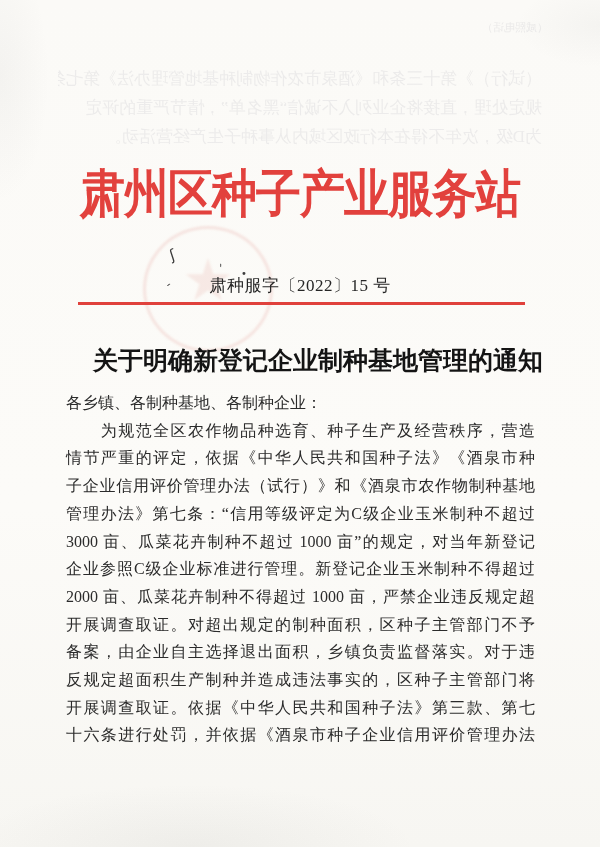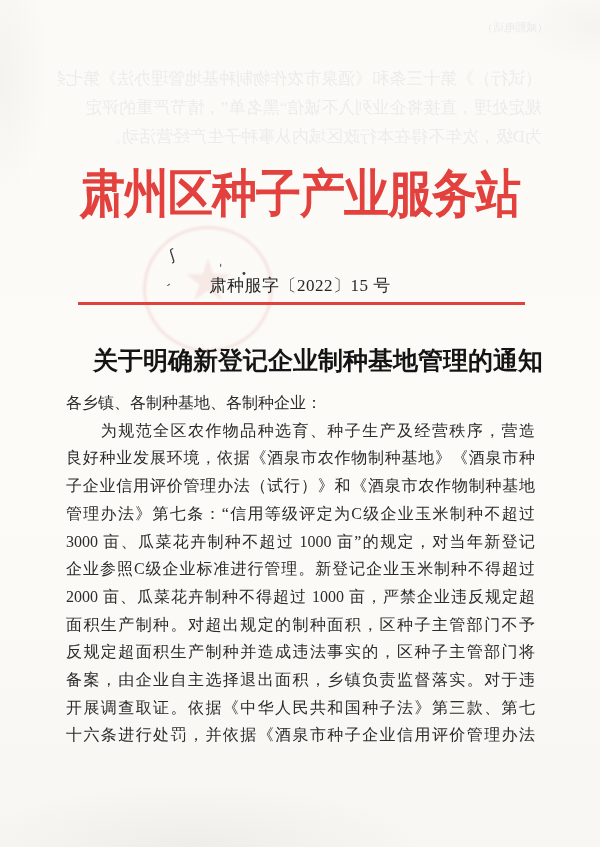--- a/index.html
+++ b/index.html
@@ -119,27 +119,27 @@
   <div class="doc-number">肃种服字〔2022〕15 号</div>
 
   <div class="red-rule"></div>
 
   <h1 class="notice-title">关于明确新登记企业制种基地管理的通知</h1>
 
   <div class="body-block">
     <div class="salutation">各乡镇、各制种基地、各制种企业：</div>
     <div>
         <div class="body-line">　　为规范全区农作物品种选育、种子生产及经营秩序，营造</div>
-        <div class="body-line">良好种业发展环境，依据《酒泉市农作物制种基地》《酒泉市种</div>
+        <div class="body-line">情节严重的评定，依据《中华人民共和国种子法》《酒泉市种</div>
         <div class="body-line">子企业信用评价管理办法（试行）》和《酒泉市农作物制种基地</div>
         <div class="body-line">管理办法》第七条：“信用等级评定为C级企业玉米制种不超过</div>
         <div class="body-line">3000 亩、瓜菜花卉制种不超过 1000 亩”的规定，对当年新登记</div>
         <div class="body-line">企业参照C级企业标准进行管理。新登记企业玉米制种不得超过</div>
         <div class="body-line">2000 亩、瓜菜花卉制种不得超过 1000 亩，严禁企业违反规定超</div>
-        <div class="body-line">面积生产制种。对超出规定的制种面积，区种子主管部门不予</div>
+        <div class="body-line">开展调查取证。对超出规定的制种面积，区种子主管部门不予</div>
+        <div class="body-line">备案，由企业自主选择退出面积，乡镇负责监督落实。对于违</div>
         <div class="body-line">反规定超面积生产制种并造成违法事实的，区种子主管部门将</div>
-        <div class="body-line">备案，由企业自主选择退出面积，乡镇负责监督落实。对于违</div>
         <div class="body-line">开展调查取证。依据《中华人民共和国种子法》第三款、第七</div>
         <div class="body-line">十六条进行处罚，并依据《酒泉市种子企业信用评价管理办法</div>
       </div>
   </div>
 
 </div>
 
 </body></html>

